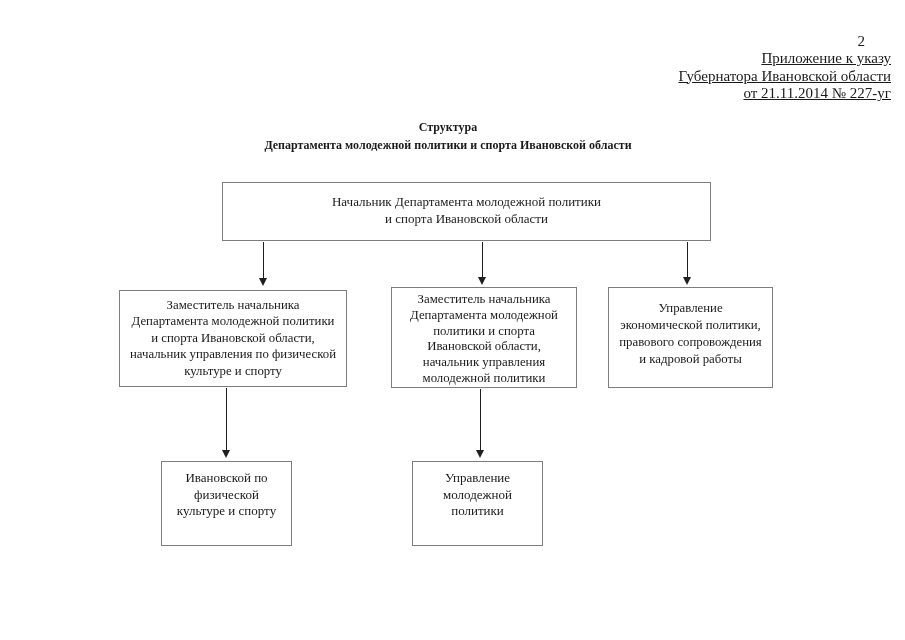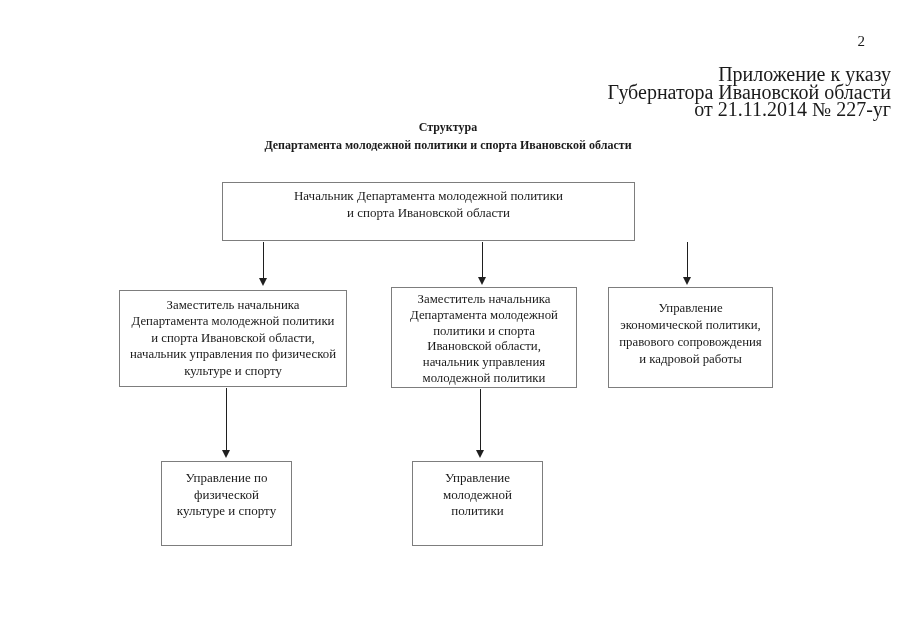--- a/index.html
+++ b/index.html
@@ -18,26 +18,27 @@
   }
   .page-number {
     position: absolute;
     top: 33px;
     right: 40px;
     font-size: 15px;
     line-height: 16px;
   }
   .doc-header {
     position: absolute;
-    top: 66px;
+    top: 50px;
     right: 14px;
-    font-size: 20px;
+    font-size: 15px;
     line-height: 17.5px;
     text-align: right;
     white-space: pre-line;
+    text-decoration: underline;
   }
   .doc-title {
     position: absolute;
     top: 119px;
     left: 0;
     width: 896px;
     font-size: 12px;
     font-weight: bold;
     line-height: 17.5px;
     text-align: center;
@@ -46,21 +47,21 @@
   .org-box {
     position: absolute;
     box-sizing: border-box;
     border: 1px solid #7d7d7d;
     background: #ffffff;
     text-align: center;
   }
   .box-text {
     white-space: pre-line;
   }
-  .box-head        { left: 222px; top: 182px; width: 413px; height: 59px;  font-size: 13px;   line-height: 17px;   padding-top: 4px; }
+  .box-head        { left: 222px; top: 182px; width: 489px; height: 59px;  font-size: 13px;   line-height: 17px;   padding-top: 10px; }
   .box-deputy-sport{ left: 119px; top: 290px; width: 228px; height: 97px;  font-size: 12.8px; line-height: 16.4px; padding-top: 6px; }
   .box-deputy-youth{ left: 391px; top: 287px; width: 186px; height: 101px; font-size: 12.8px; line-height: 15.8px; padding-top: 4px; }
   .box-econ        { left: 608px; top: 287px; width: 165px; height: 101px; font-size: 12.8px; line-height: 17px;   padding-top: 12px; }
   .box-sport       { left: 161px; top: 461px; width: 131px; height: 85px;  font-size: 13px;   line-height: 16.5px; padding-top: 8px; }
   .box-youth       { left: 412px; top: 461px; width: 131px; height: 85px;  font-size: 13px;   line-height: 16.5px; padding-top: 8px; }
   .arrow {
     position: absolute;
     width: 9px;
   }
   .arrow-line {
@@ -146,21 +147,21 @@
   <div class="arrow arrow-a4">
     <span class="arrow-line"></span>
     <span class="arrow-head"></span>
   </div>
   <div class="arrow arrow-a5">
     <span class="arrow-line"></span>
     <span class="arrow-head"></span>
   </div>
 
   <div class="org-box box-sport">
-    <div class="box-text">Управление по
+    <div class="box-text">Ивановской по
 физической
 культуре и спорту</div>
   </div>
 
   <div class="org-box box-youth">
     <div class="box-text">Управление
 молодежной
 политики</div>
   </div>
 

